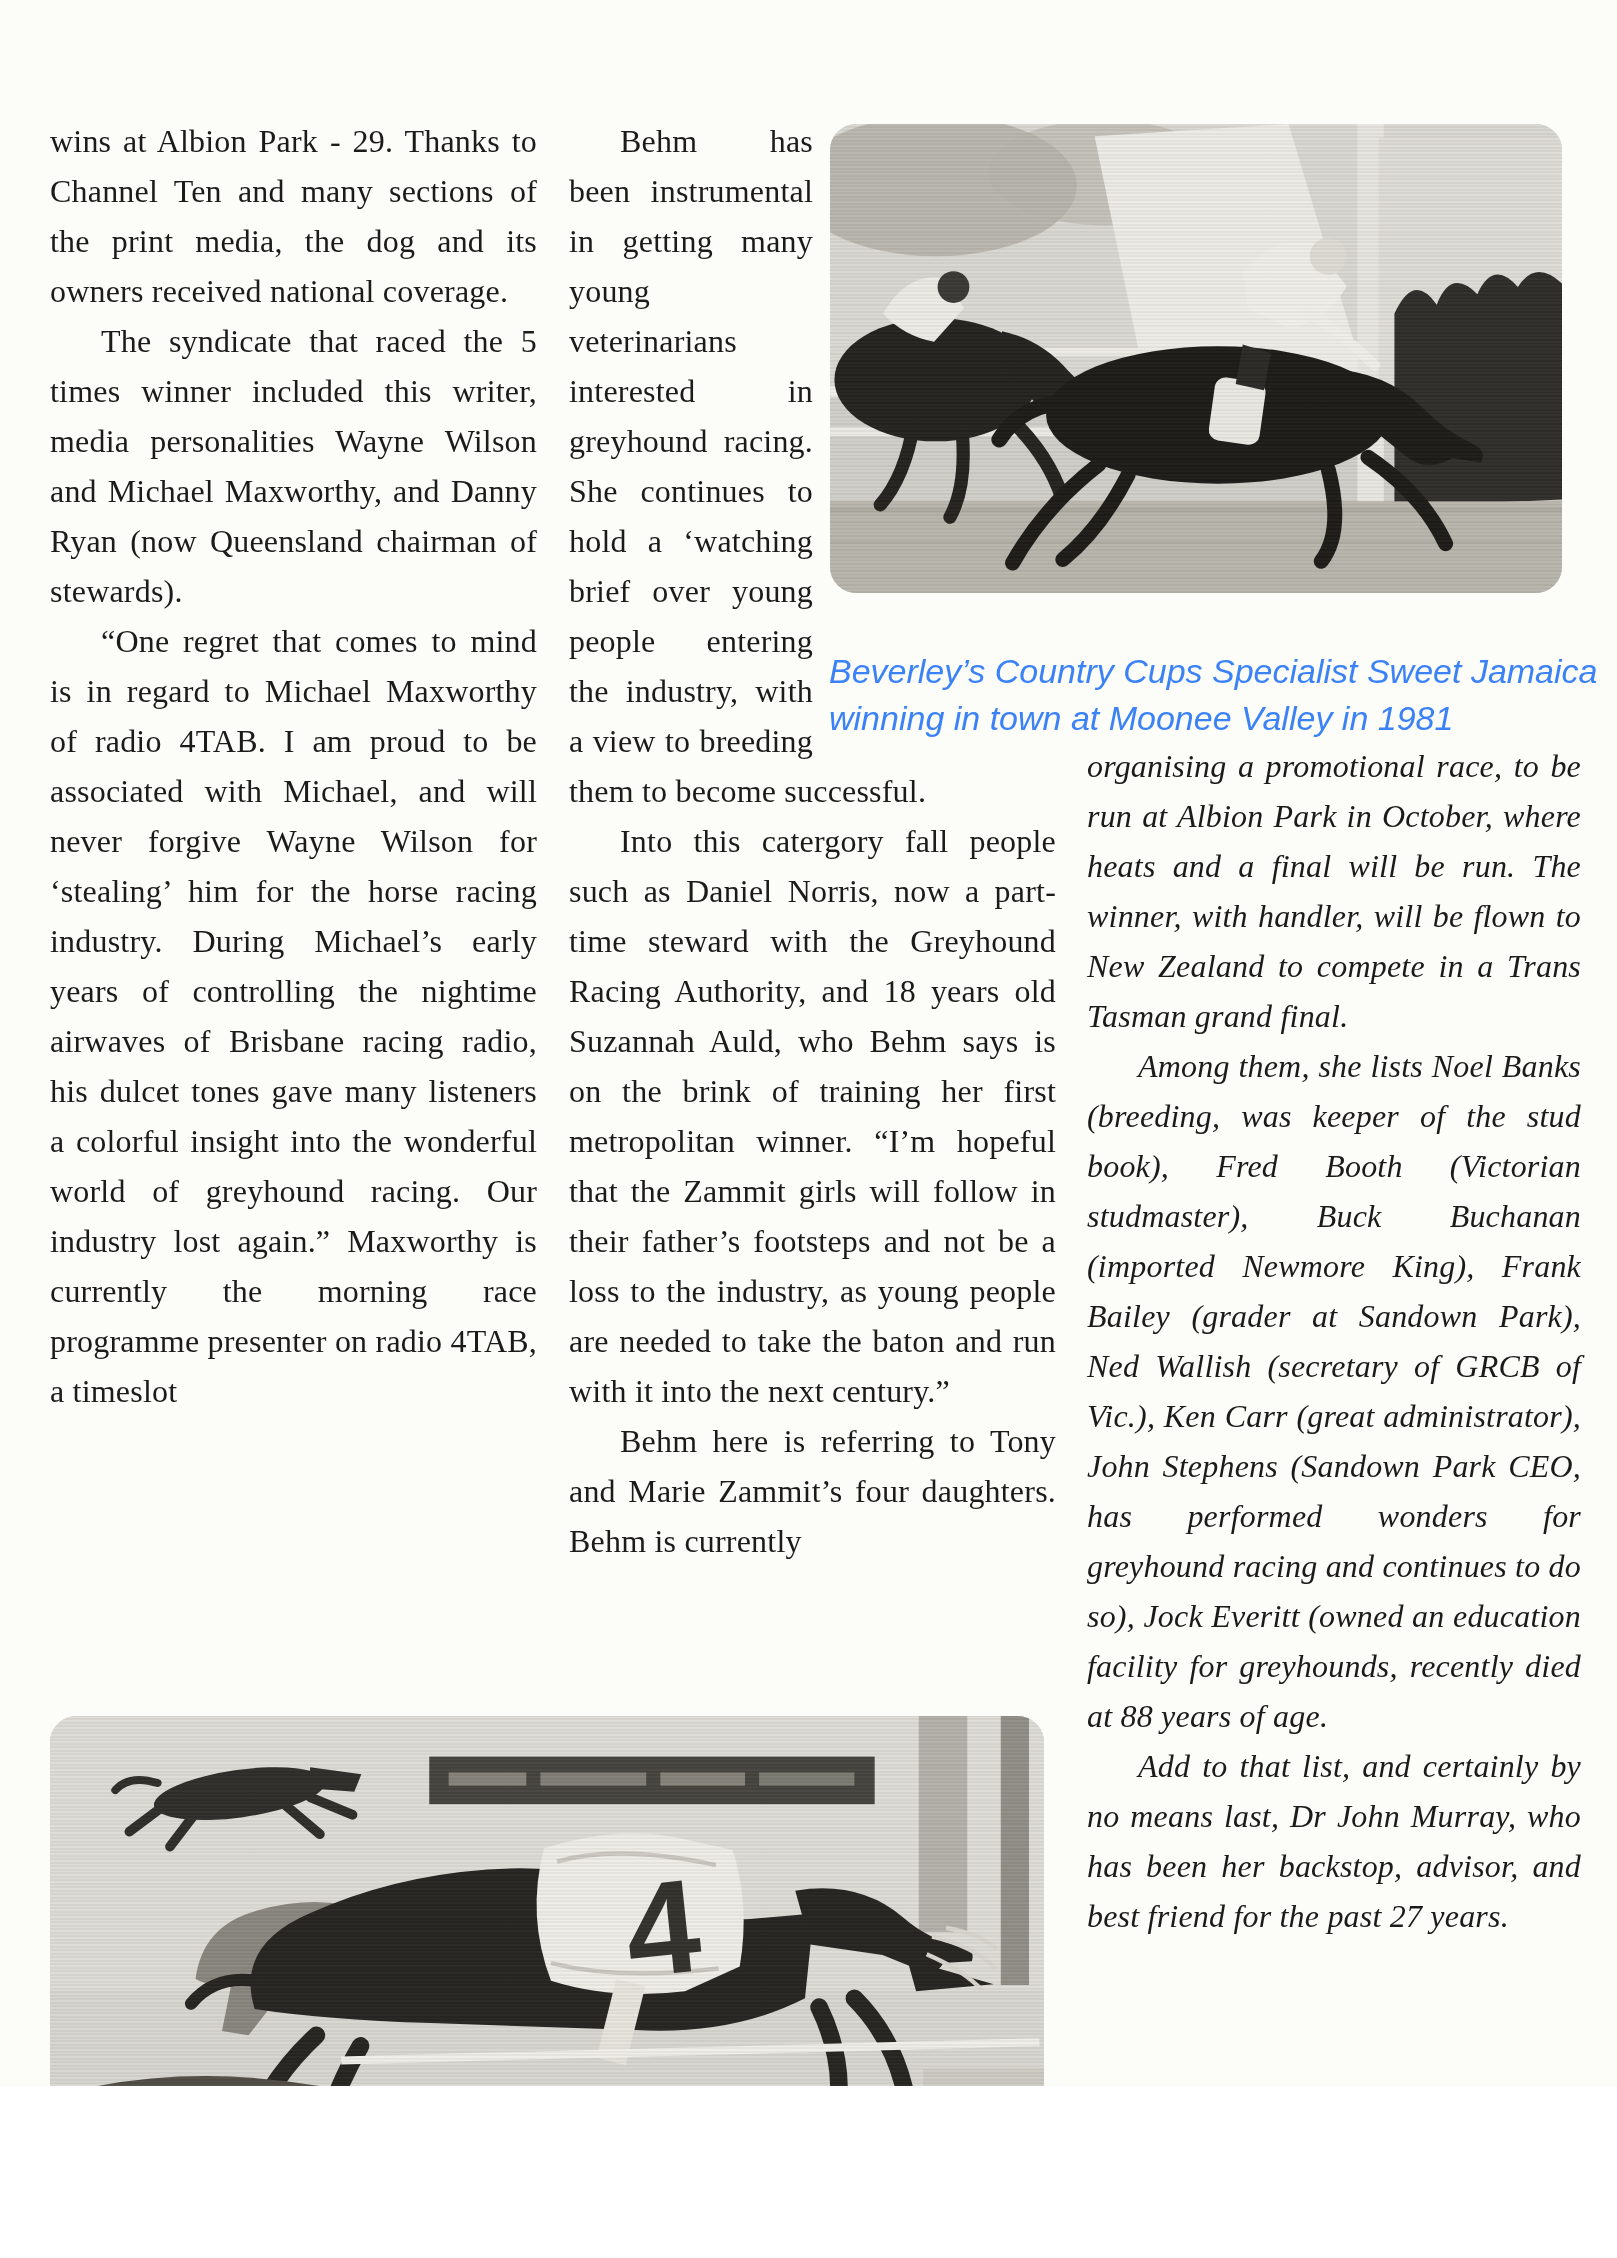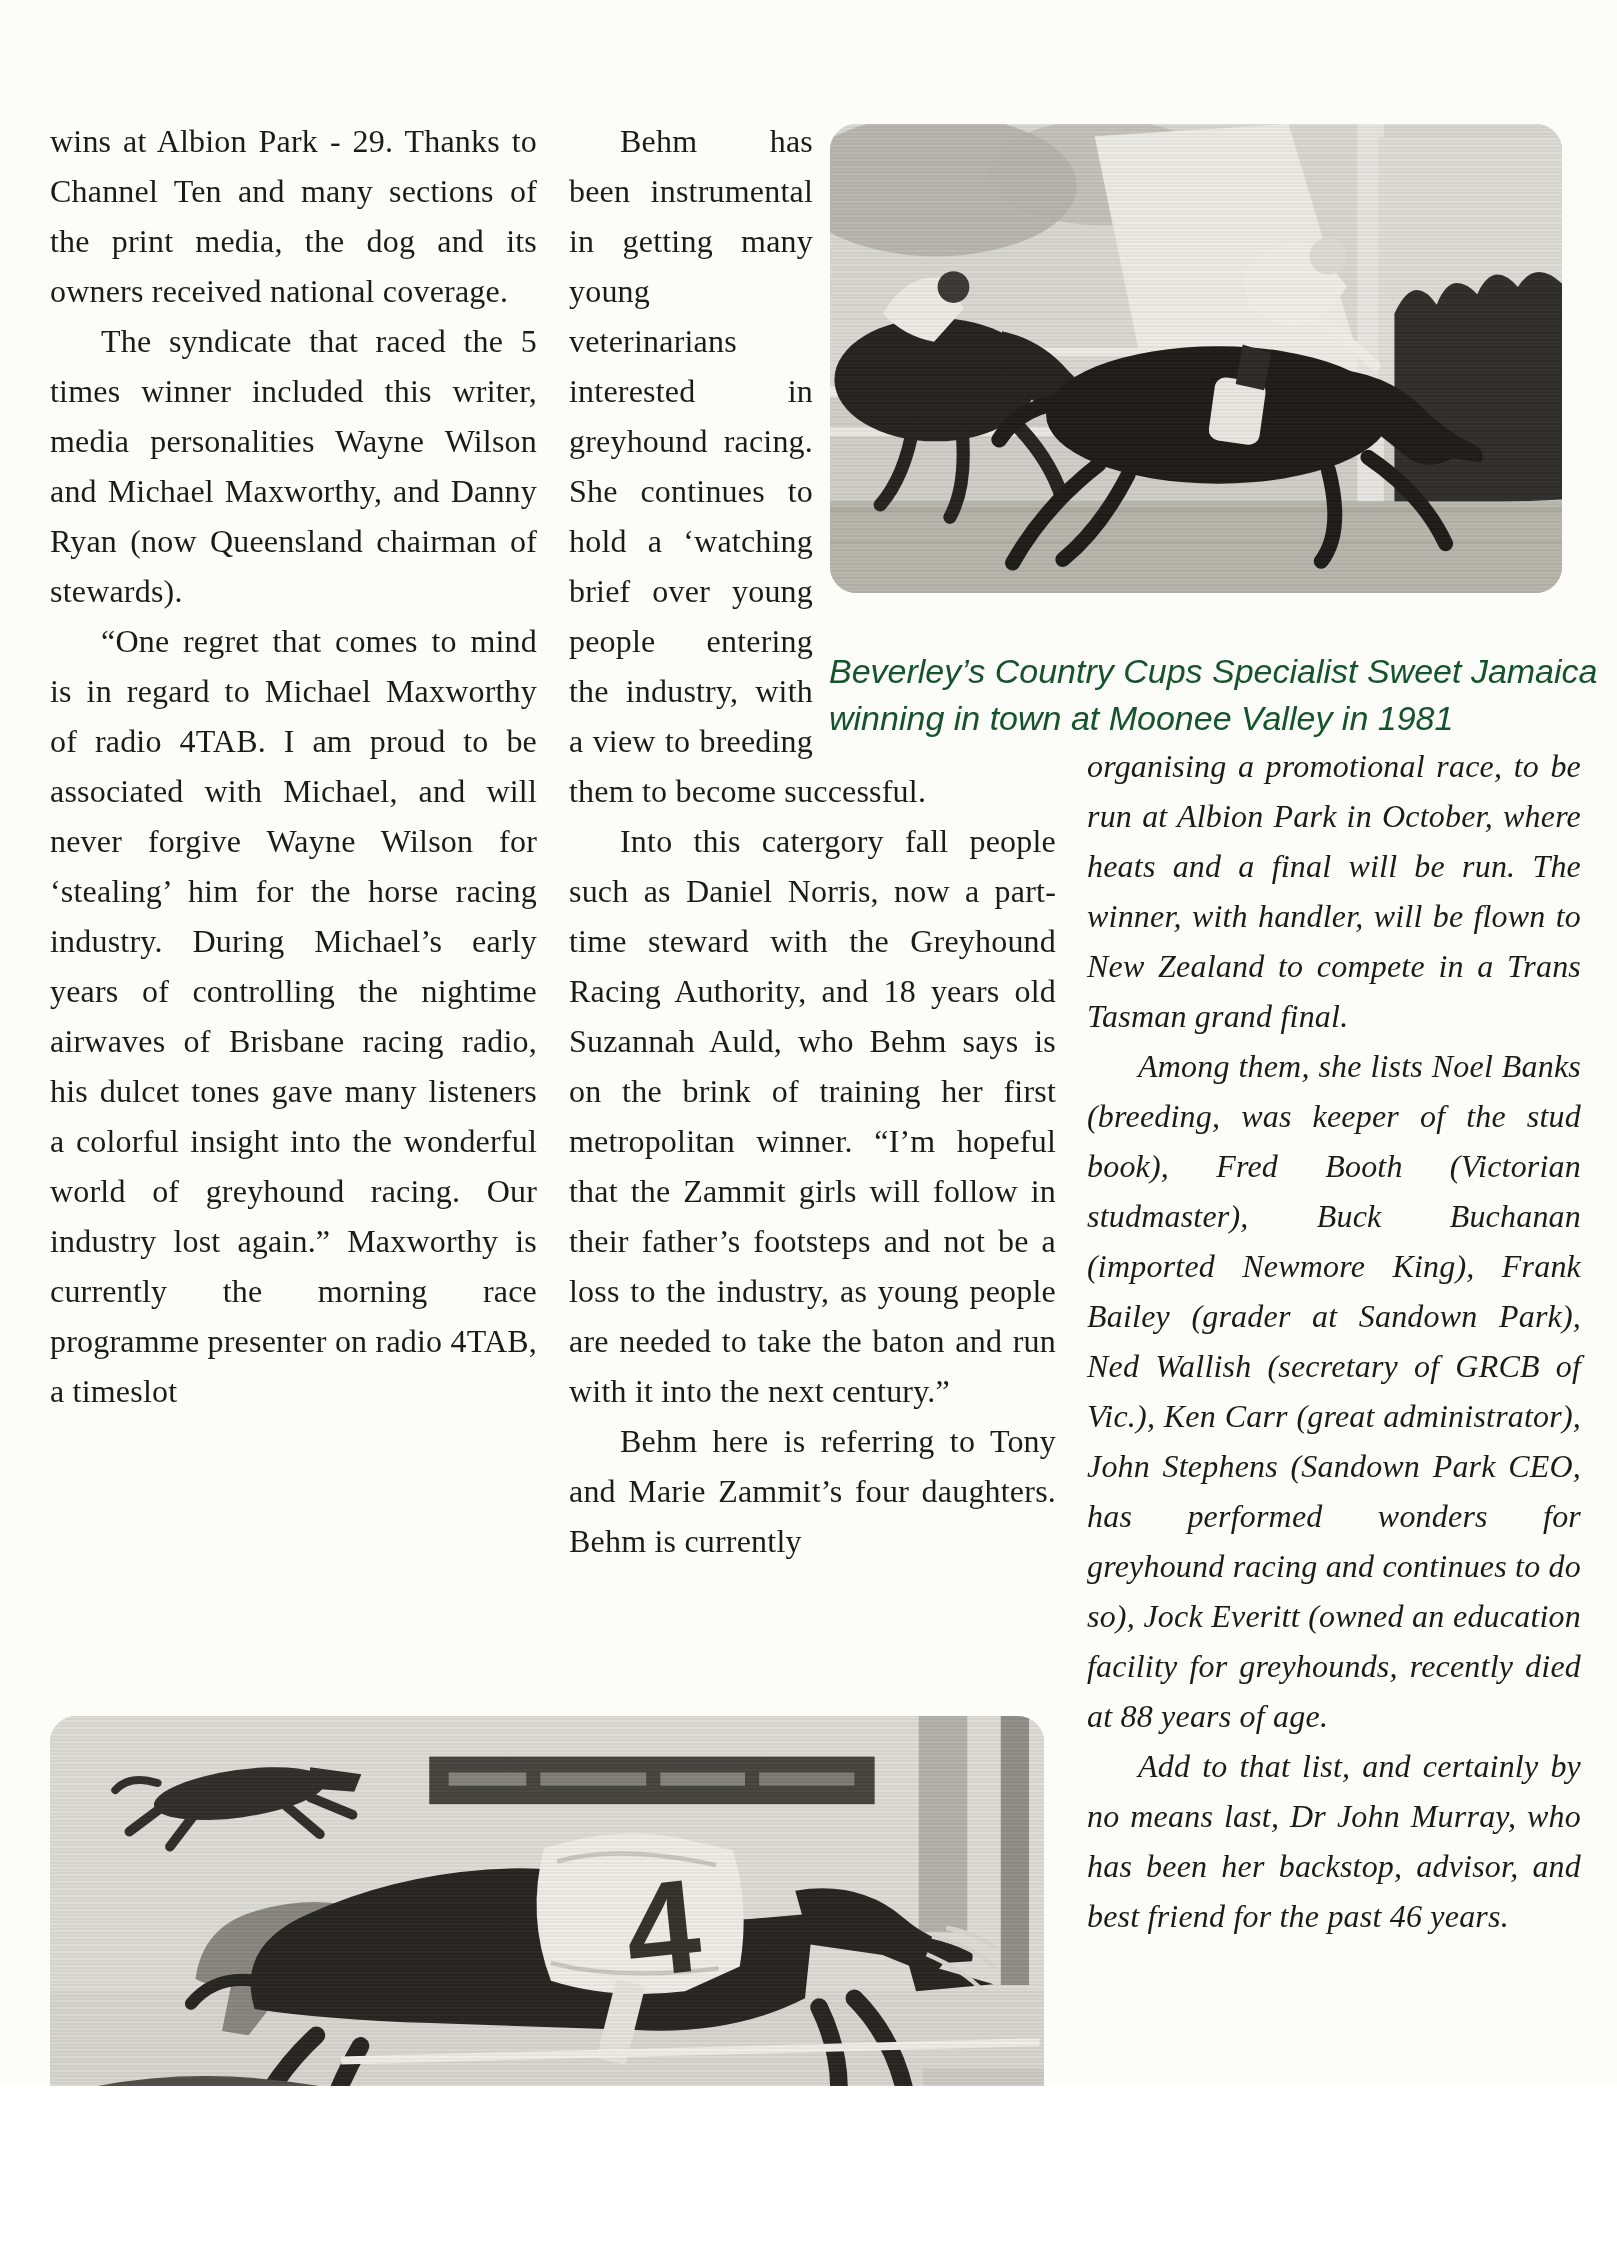--- a/index.html
+++ b/index.html
@@ -47,21 +47,21 @@
   .photo-bottom { left: 50px;  top: 1716px; width: 994px; height: 487px; }
 
   
   .caption {
     position: absolute;
     font-family: "Liberation Sans", sans-serif;
     font-style: italic;
     font-weight: 500;
     font-size: 34px;
     line-height: 47px;
-    color: #14532d;
+    color: #3b82f6;
   }
   .caption-top    { left: 829px; top: 614px;  width: 776px; }
   .caption-bottom { left: 53px;  top: 2201px; width: 1323px; }
 
   
   .endmark {
     position: absolute;
     left: 1542px; top: 2207px;
     width: 60px; height: 41px;
   }
@@ -81,21 +81,21 @@
   <section class="col col2">
     <div class="intrusion"></div>
     <p class="para indent">Behm has been instrumental in getting many young veterinarians interested in greyhound racing. She continues to hold a ‘watching brief over young people entering the industry, with a view to breeding them to become successful.</p>
     <p class="para indent">Into this catergory fall people such as Daniel Norris, now a part-time steward with the Greyhound Racing Authority, and 18 years old Suzannah Auld, who Behm says is on the brink of training her first metropolitan winner. “I’m hopeful that the Zammit girls will follow in their father’s footsteps and not be a loss to the industry, as young people are needed to take the baton and run with it into the next century.”</p>
     <p class="para indent">Behm here is referring to Tony and Marie Zammit’s four daughters. Behm is currently</p>
   </section>
 
   <section class="col col3">
     <p class="para">organising a promotional race, to be run at Albion Park in October, where heats and a final will be run. The winner, with handler, will be flown to New Zealand to compete in a Trans Tasman grand final.</p>
     <p class="para indent">Among them, she lists Noel Banks (breeding, was keeper of the stud book), Fred Booth (Victorian studmaster), Buck Buchanan (imported Newmore King), Frank Bailey (grader at Sandown Park), Ned Wallish (secretary of GRCB of Vic.), Ken Carr (great administrator), John Stephens (Sandown Park CEO, has performed wonders for greyhound racing and continues to do so), Jock Everitt (owned an education facility for greyhounds, recently died at 88 years of age.</p>
-    <p class="para indent">Add to that list, and certainly by no means last, Dr John Murray, who has been her backstop, advisor, and best friend for the past 46 years.</p>
+    <p class="para indent">Add to that list, and certainly by no means last, Dr John Murray, who has been her backstop, advisor, and best friend for the past 27 years.</p>
   </section>
 
   <figure class="photo photo-top" style="margin:0;">
     <svg viewBox="0 0 830 532" preserveAspectRatio="none">
       <rect width="830" height="532" fill="#cfcdc7"></rect>
       <rect width="830" height="310" fill="#d9d7d1"></rect>
       <ellipse cx="120" cy="70" rx="160" ry="80" fill="#a8a59c" opacity="0.65"></ellipse>
       <ellipse cx="310" cy="55" rx="130" ry="60" fill="#b6b3aa" opacity="0.6"></ellipse>
       <path d="M300,14 L520,0 L610,300 L365,330 Z" fill="#ecebe6"></path>
       <rect x="598" y="0" width="30" height="430" fill="#e7e5e0"></rect>

